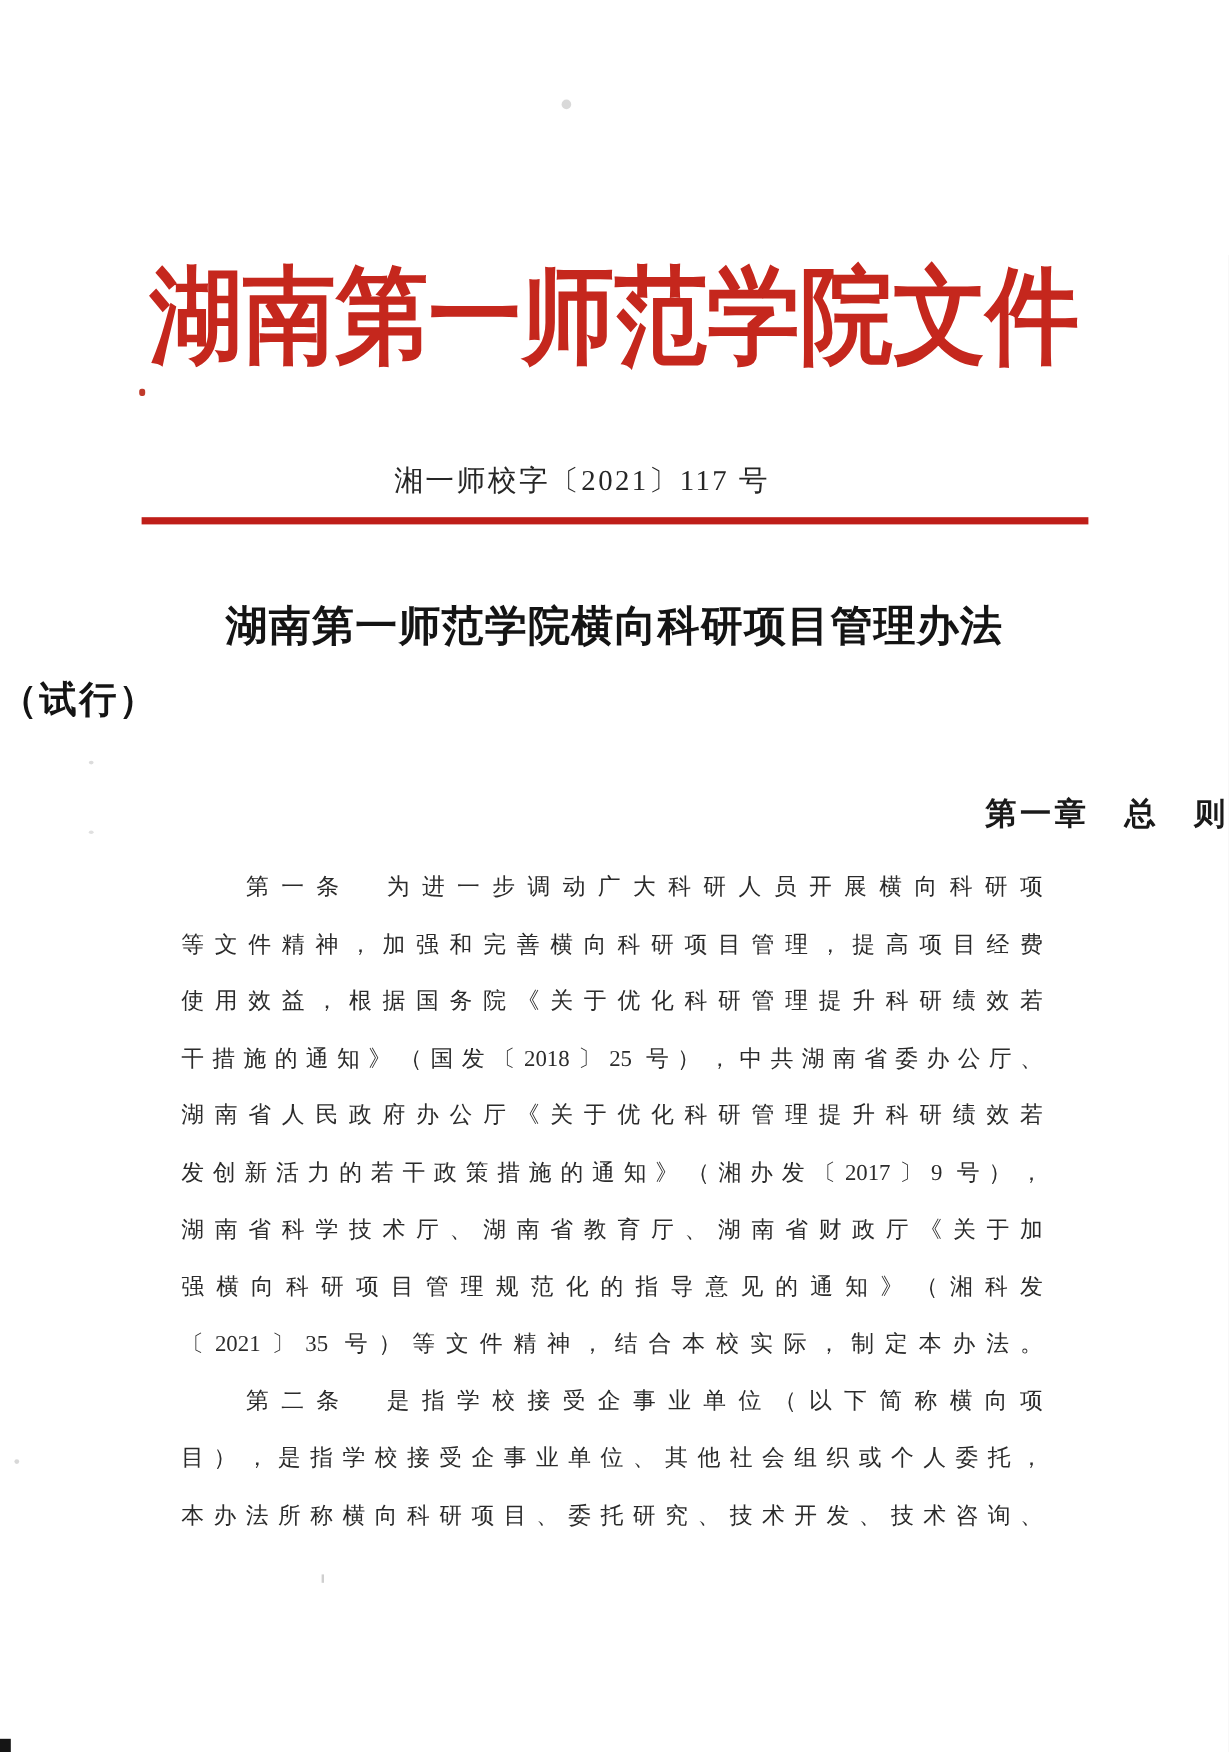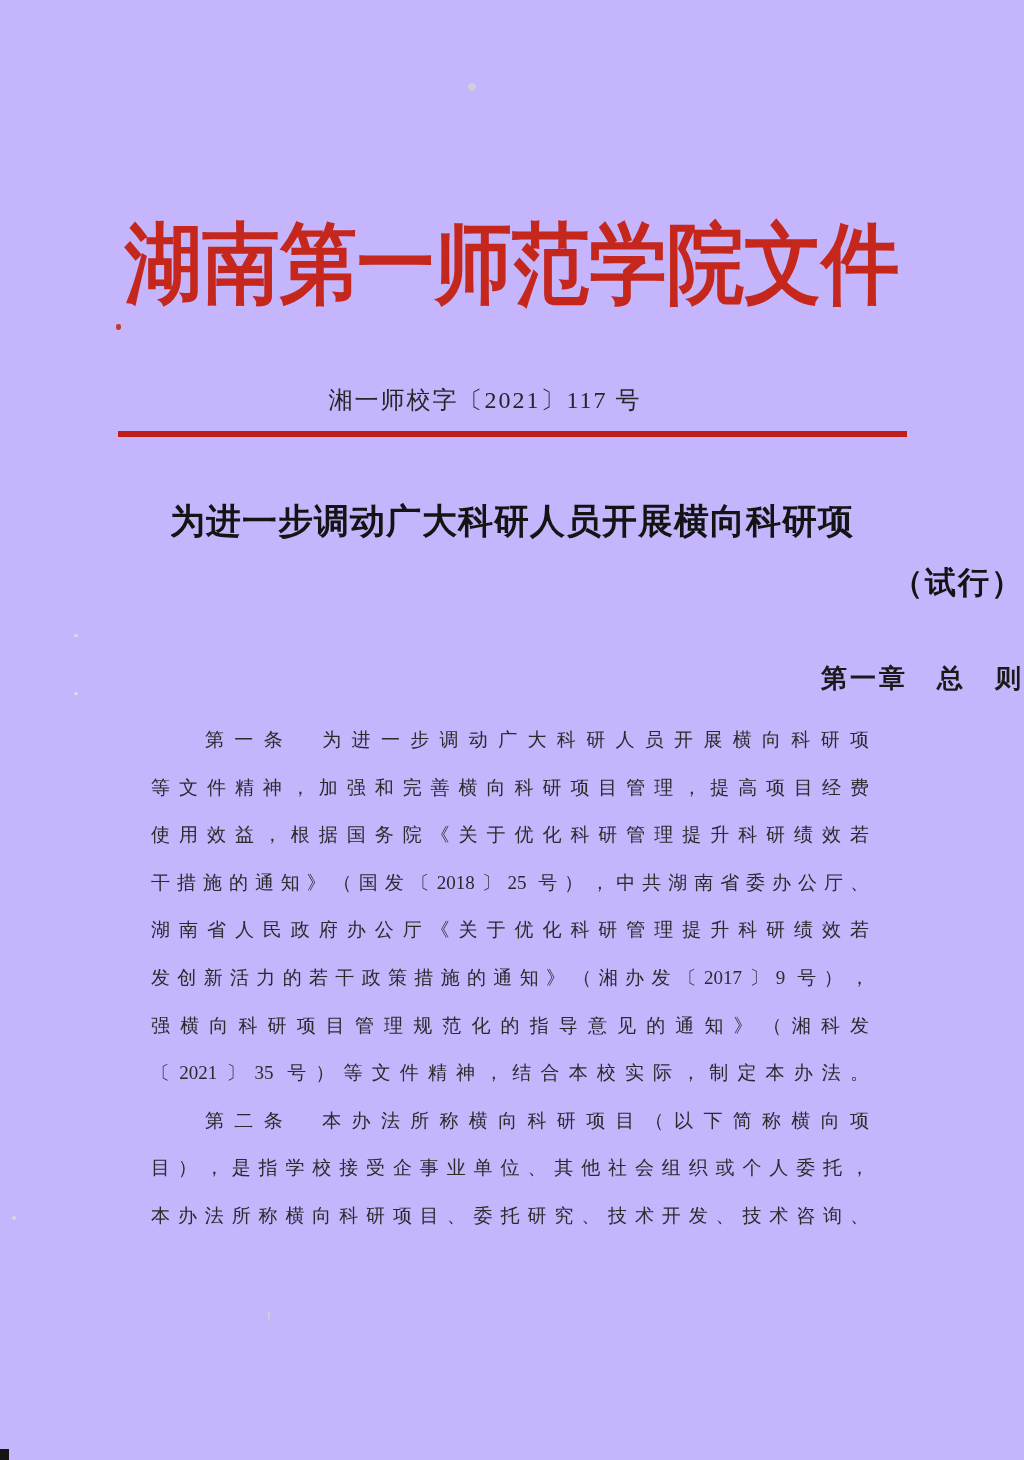--- a/index.html
+++ b/index.html
@@ -5,21 +5,21 @@
   html, body {
     margin: 0;
     padding: 0;
     background: #e9e9e9;
   }
   .page {
     position: relative;
     width: 1024px;
     height: 1460px;
     margin: 0 auto;
-    background: #c4b5fd;
+    background: #ffffff;
     overflow: hidden;
     font-family: "Liberation Serif", "DejaVu Serif", serif;
   }
   
   .org-title {
     position: absolute;
     top: 214px;
     left: 0;
     width: 100%;
     text-align: center;
@@ -61,21 +61,21 @@
     font-size: 35px;
     font-weight: bold;
     letter-spacing: 1px;
     color: #141414;
   }
   .doc-subtitle {
     position: absolute;
     top: 562px;
     left: 0;
     width: 100%;
-    text-align: right;
+    text-align: left;
     font-size: 31px;
     font-weight: bold;
     letter-spacing: 2px;
     color: #141414;
   }
   .chapter-heading {
     position: absolute;
     top: 661px;
     left: 0;
     width: 100%;
@@ -120,36 +120,37 @@
 <body>
 
 <div class="page">
 
   <div class="org-title">湖南第一师范学院文件</div>
 
   <div class="doc-number">湘一师校字〔2021〕117 号</div>
 
   <div class="red-rule"></div>
 
-  <h1 class="doc-title">为进一步调动广大科研人员开展横向科研项</h1>
+  <h1 class="doc-title">湖南第一师范学院横向科研项目管理办法</h1>
 
   <div class="doc-subtitle">（试行）</div>
 
   <div class="chapter-heading">第一章　总　则</div>
 
   <div class="body-text">
     <div class="body-line para-start">第一条　为进一步调动广大科研人员开展横向科研项</div>
     <div class="body-line">等文件精神，加强和完善横向科研项目管理，提高项目经费</div>
     <div class="body-line">使用效益，根据国务院《关于优化科研管理提升科研绩效若</div>
     <div class="body-line">干措施的通知》（国发〔2018〕25 号），中共湖南省委办公厅、</div>
     <div class="body-line">湖南省人民政府办公厅《关于优化科研管理提升科研绩效若</div>
     <div class="body-line">发创新活力的若干政策措施的通知》（湘办发〔2017〕9 号），</div>
+    <div class="body-line">湖南省科学技术厅、湖南省教育厅、湖南省财政厅《关于加</div>
     <div class="body-line">强横向科研项目管理规范化的指导意见的通知》（湘科发</div>
     <div class="body-line">〔2021〕35 号）等文件精神，结合本校实际，制定本办法。</div>
-    <div class="body-line para-start">第二条　本办法所称横向科研项目（以下简称横向项</div>
+    <div class="body-line para-start">第二条　是指学校接受企事业单位（以下简称横向项</div>
     <div class="body-line">目），是指学校接受企事业单位、其他社会组织或个人委托，</div>
     <div class="body-line">本办法所称横向科研项目、委托研究、技术开发、技术咨询、</div>
   </div>
 
   <div class="artifact a-smudge-top"></div>
   <div class="artifact a-red-dot"></div>
   <div class="artifact a-speck-1"></div>
   <div class="artifact a-speck-2"></div>
   <div class="artifact a-speck-3"></div>
   <div class="artifact a-speck-4"></div>

